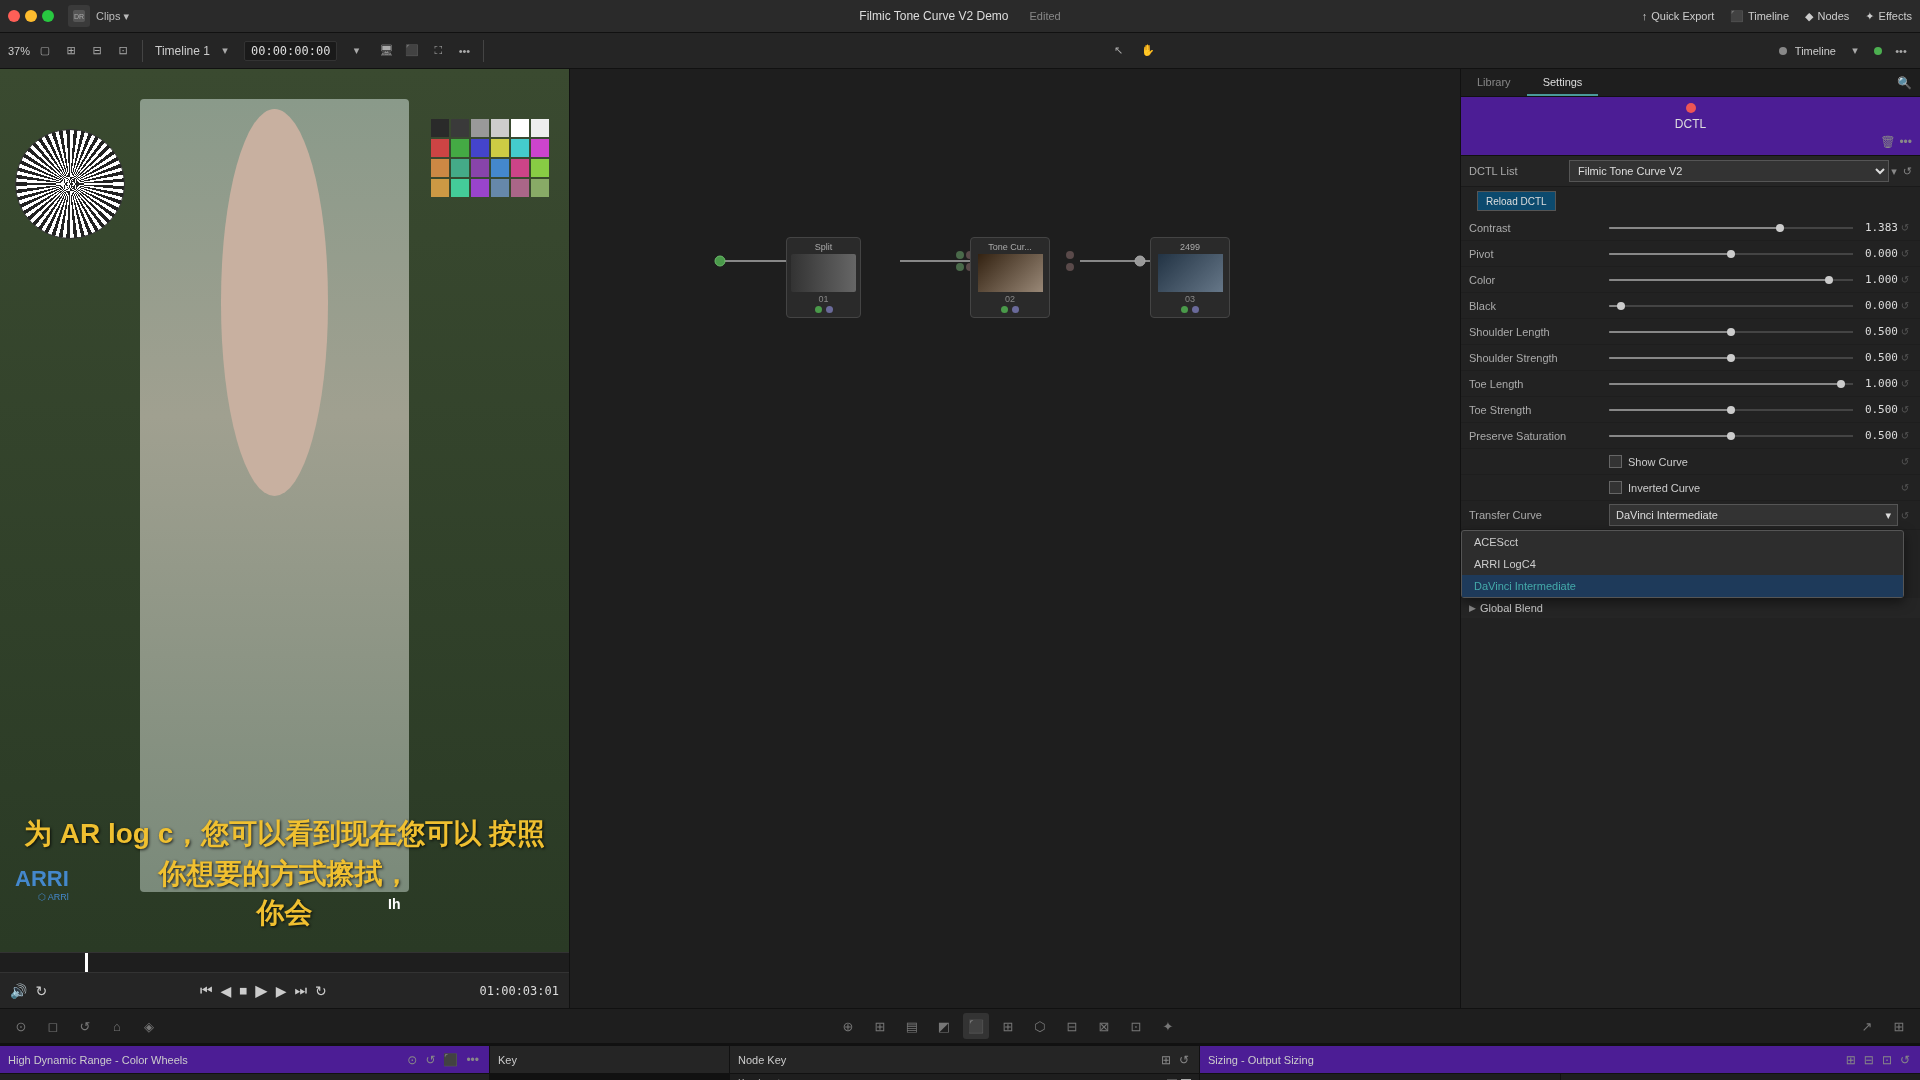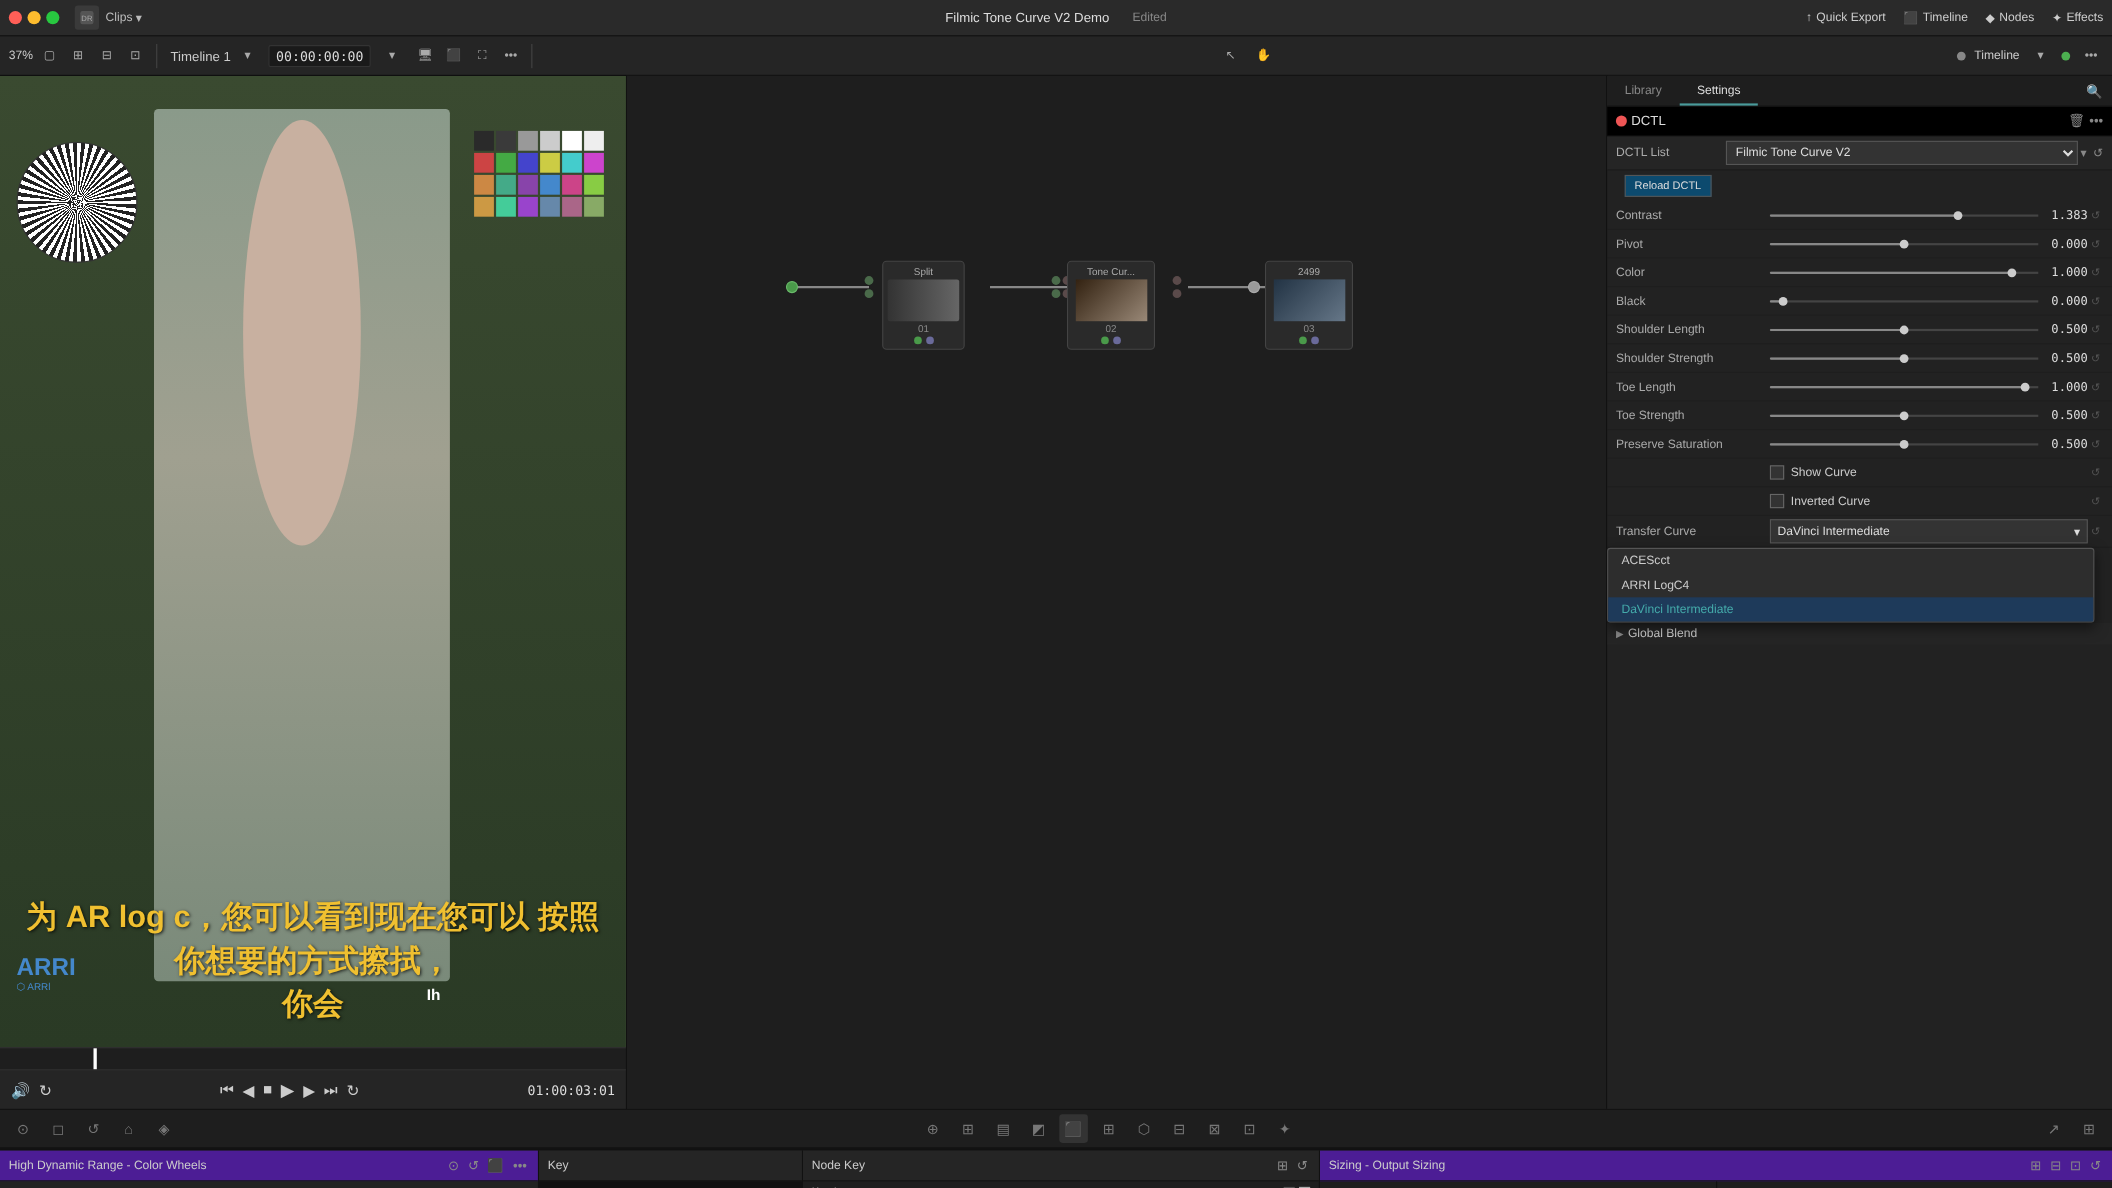--- a/index.html
+++ b/index.html
@@ -260,23 +260,24 @@
       flex: 1;
       overflow-y: auto;
       padding: 0;
     }
 
     
     .dctl-header {
       display: flex;
       align-items: center;
       padding: 6px 8px;
-      background: #000000;
+      background: #4c1d95;
       border-bottom: 1px solid #111;
       gap: 4px;
+      flex-direction: column;
     }
     .dctl-indicator {
       width: 10px; height: 10px; border-radius: 50%;
       background: #e55;
     }
     .dctl-title {
       font-size: 12px; color: #ddd; font-weight: 500;
     }
     .dctl-icons {
       margin-left: auto;
@@ -702,21 +703,21 @@
         </div>
 
         <div style="position:absolute;top:60px;left:15px;width:110px;height:110px;border-radius:50%;background:repeating-conic-gradient(#fff 0deg 4deg,#222 4deg 8deg);border:1px solid #333;"></div>
 
         <div style="position:absolute;top:30px;left:140px;right:160px;bottom:60px;background:linear-gradient(180deg,#8a9a8a 0%,#a0a090 40%,#7a8a7a 100%);border-radius:4px;">
           <div style="position:absolute;top:10px;left:30%;right:30%;bottom:50%;background:#c8b0a0;border-radius:50%;"></div>
         </div>
 
         <div style="position:absolute;bottom:50px;left:15px;margin-top:36px;">
           <div style="color:#4488cc;font-size:22px;font-weight:900;">ARRI</div>
-          <div style="color:#4488cc;font-size:9px;">⬡ ARRl</div>
+          <div style="color:#4488cc;font-size:9px;text-align:right;">⬡ ARRl</div>
         </div>
 
         <div class="subtitle-overlay">
           <div>为 AR log c，您可以看到现在您可以 按照你想要的方式擦拭，</div>
           <div>你会</div>
         </div>
 
         <div style="position:absolute;bottom:40px;left:388px;color:#fff;font-size:14px;font-weight:bold;">Ih</div>
       </div>
     </div>
@@ -754,21 +755,21 @@
         <circle cx="220" cy="186" r="4" fill="#4a6a4a"></circle>
         <circle cx="220" cy="198" r="4" fill="#4a6a4a"></circle>
         <circle cx="390" cy="186" r="4" fill="#4a6a4a"></circle>
         <circle cx="390" cy="198" r="4" fill="#4a6a4a"></circle>
         <circle cx="400" cy="186" r="4" fill="#5a4a4a"></circle>
         <circle cx="400" cy="198" r="4" fill="#5a4a4a"></circle>
         <circle cx="500" cy="186" r="4" fill="#5a4a4a"></circle>
         <circle cx="500" cy="198" r="4" fill="#5a4a4a"></circle>
       </svg>
 
-      <div class="node-box" style="left:232px;top:168px;width:75px;">
+      <div class="node-box" style="left:216px;top:168px;width:75px;">
         <div class="node-label">Split</div>
         <div class="node-thumbnail" style="background:linear-gradient(to right,#333,#666);width:65px;height:38px;"></div>
         <div class="node-num">01</div>
         <div style="display:flex;gap:4px;margin-top:2px;">
           <div style="width:7px;height:7px;border-radius:50%;background:#4a9a4a;"></div>
           <div style="width:7px;height:7px;border-radius:50%;background:#6a6a9a;"></div>
         </div>
       </div>
 
       <div class="node-box" style="left:400px;top:168px;width:80px;">

